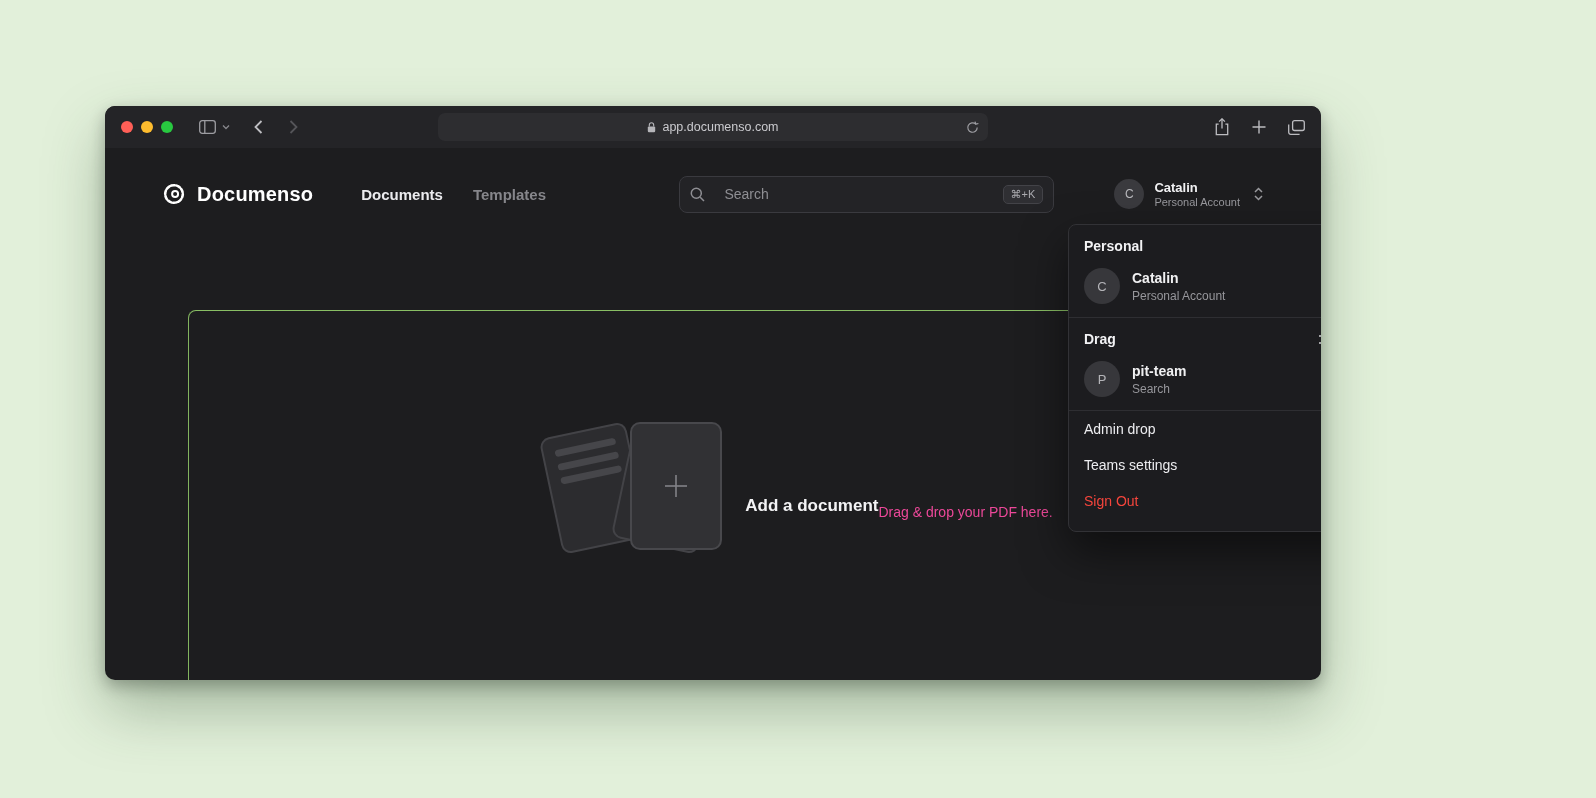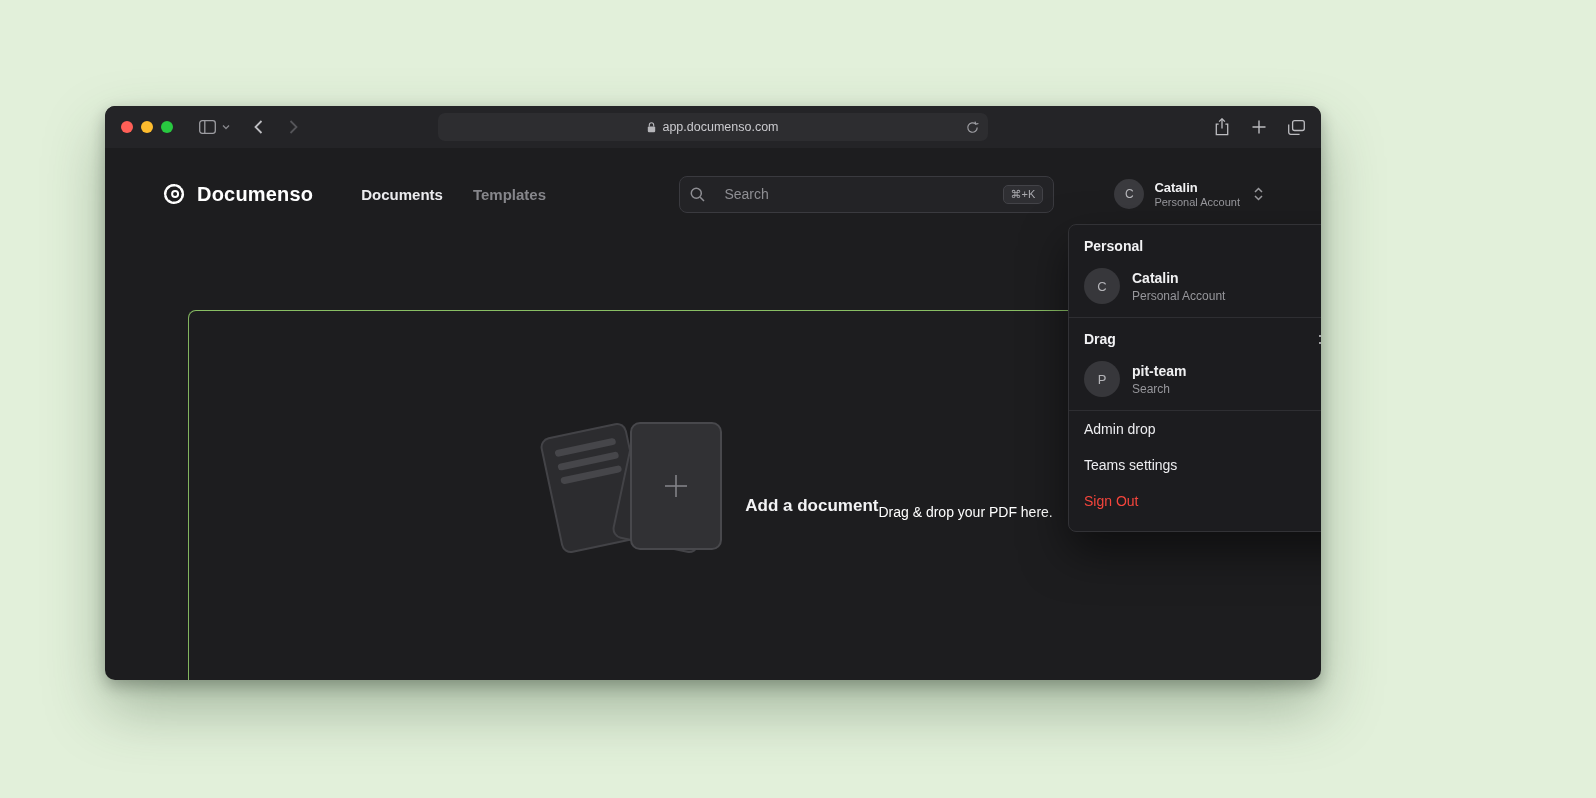--- a/index.html
+++ b/index.html
@@ -101,21 +101,21 @@
   }
   .card .line { height: 7px; border-radius: 3.5px; background: #46464a; margin: 0 11px 7px; }
   .card.left  { transform: translateX(-50%) translateX(-36px) rotate(-12deg); }
   .card.right { transform: translateX(-50%) translateX(36px) rotate(12deg); }
   .card.center {
     top: 5px; width: 92px; height: 128px; z-index: 2;
     background: #313134; border-color: #48484c;
     display: flex; align-items: center; justify-content: center; padding: 0;
   }
   .dz-title { font-size: 17px; font-weight: 700; color: #f3f3f5; }
-  .dz-sub { margin-top: 11px; font-size: 14px; color: #ffffff; }
+  .dz-sub { margin-top: 11px; font-size: 14px; color: #ec4899; }
 
   
   .menu {
     position: absolute; left: 963px; top: 118px; width: 313px;
     background: #1c1c1f; border: 1px solid #323236; border-radius: 8px;
     box-shadow: 0 20px 45px rgba(0,0,0,.5);
     z-index: 50; padding-bottom: 12px;
   }
   .menu-section-label { padding: 13px 15px 8px; font-size: 14px; font-weight: 700; color: #f2f2f4; }
   .menu-account-item { display: flex; align-items: center; gap: 12px; padding: 6px 15px 13px; cursor: pointer; }

